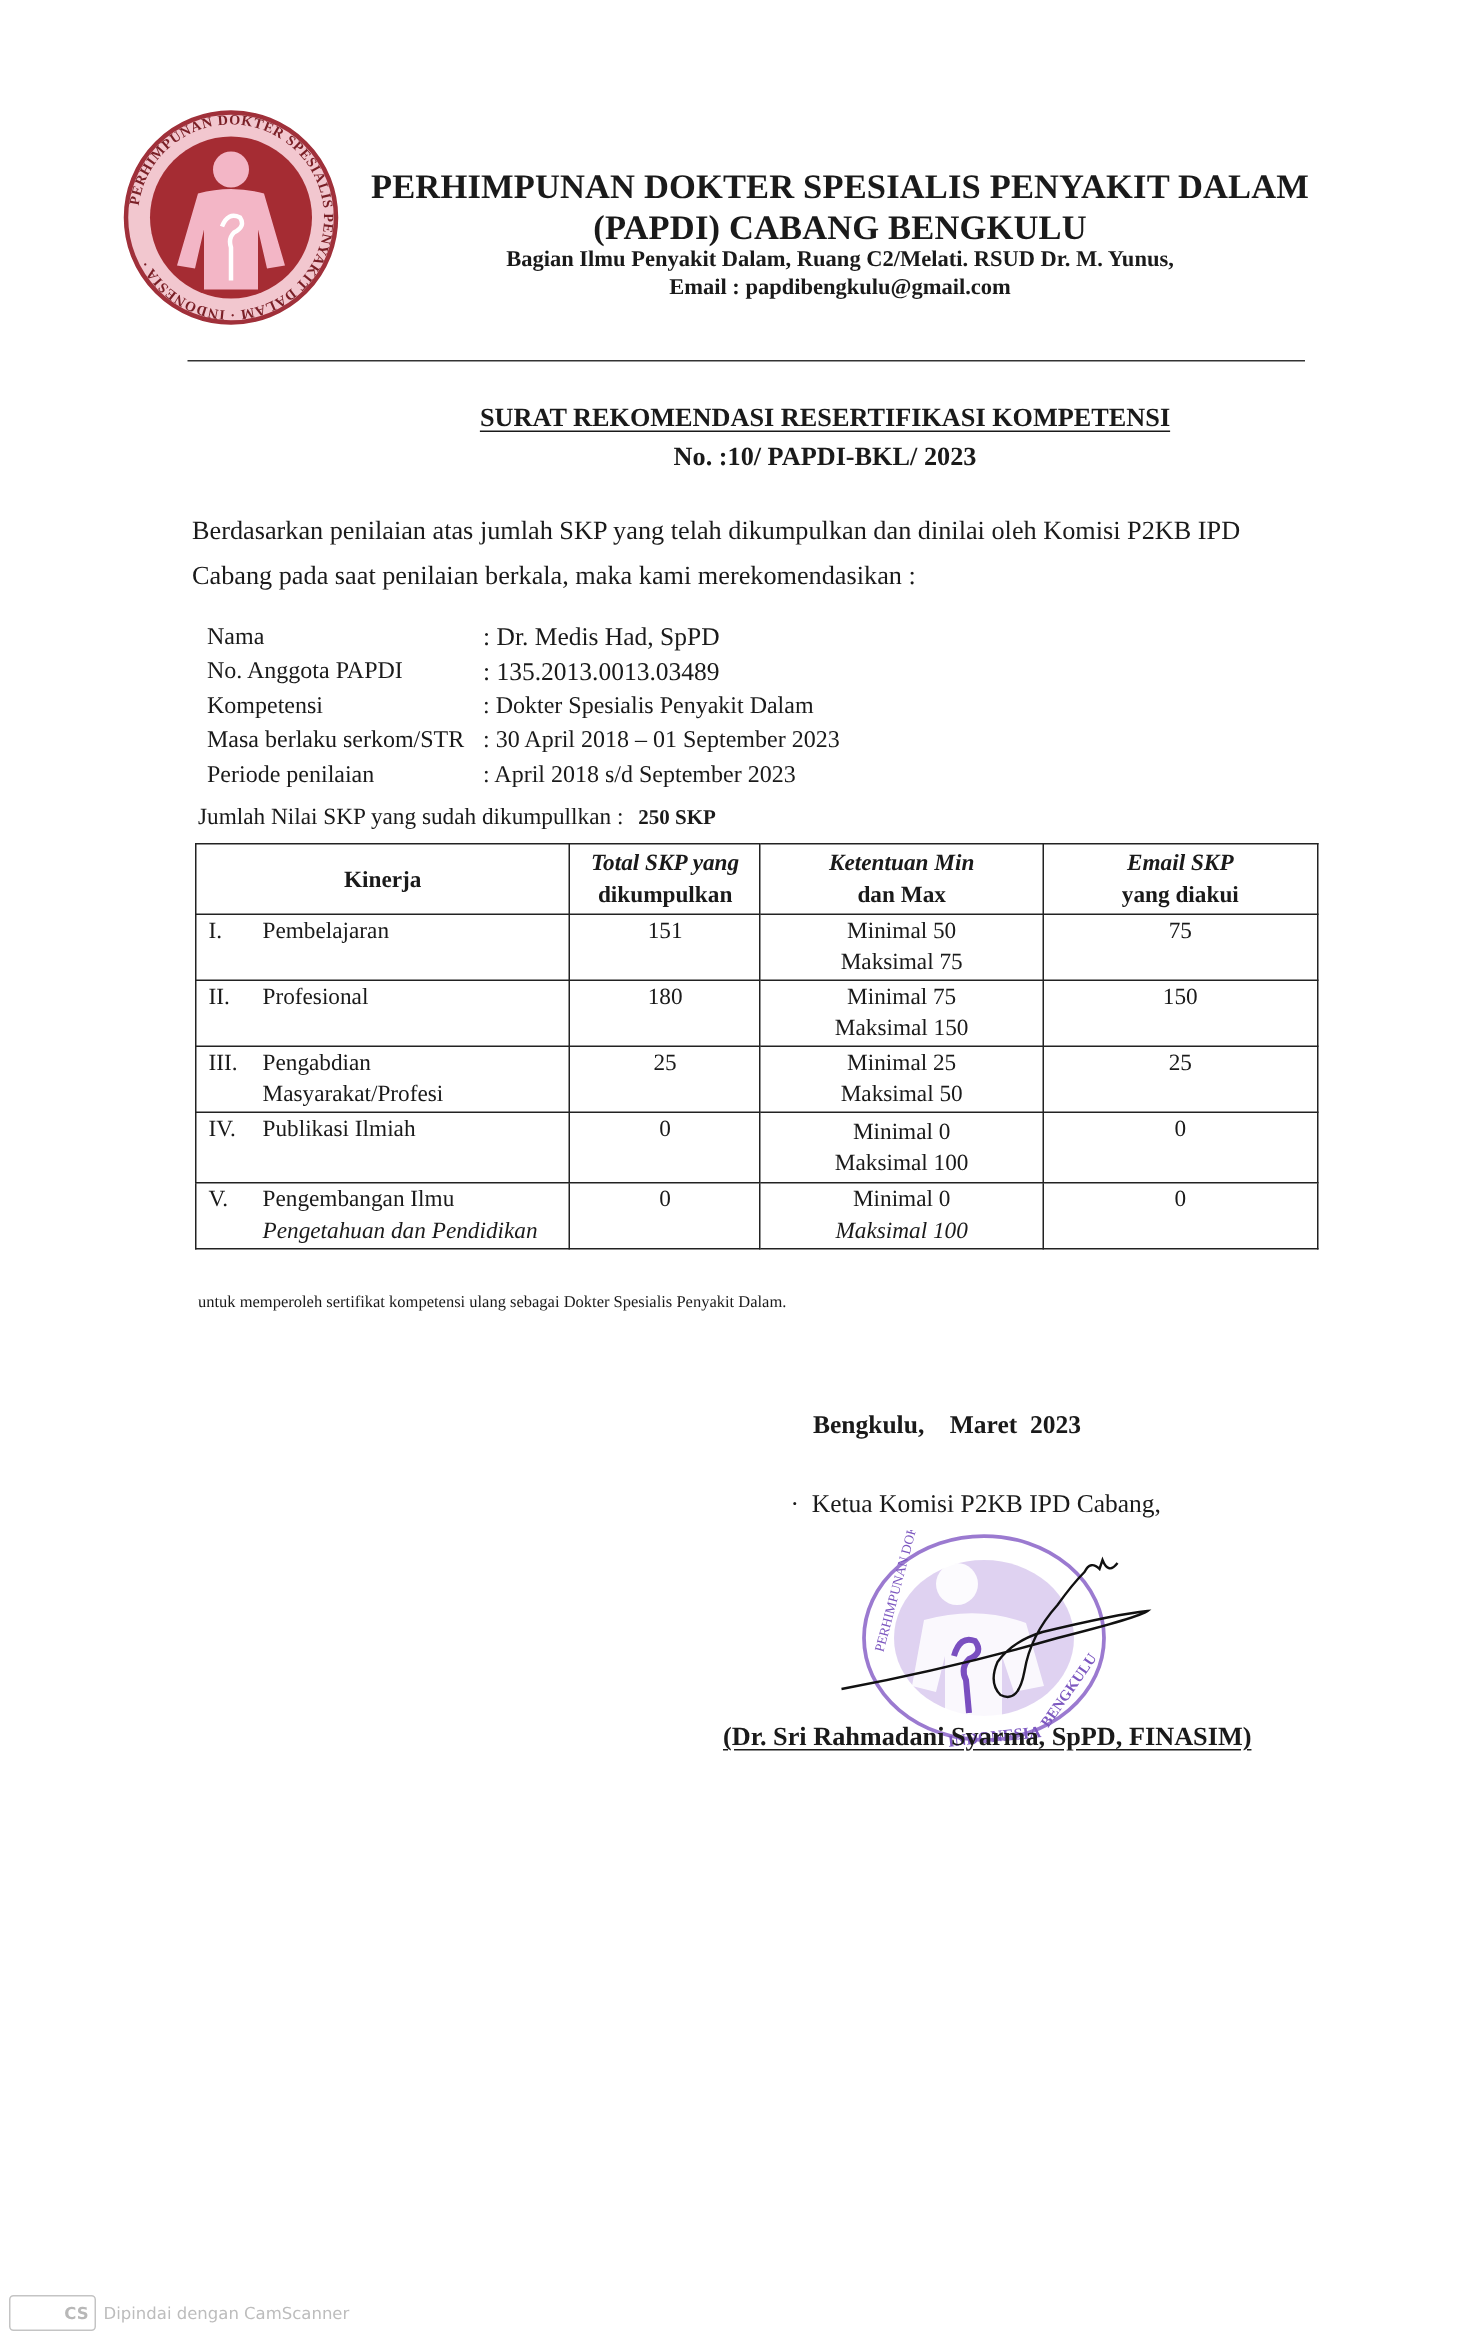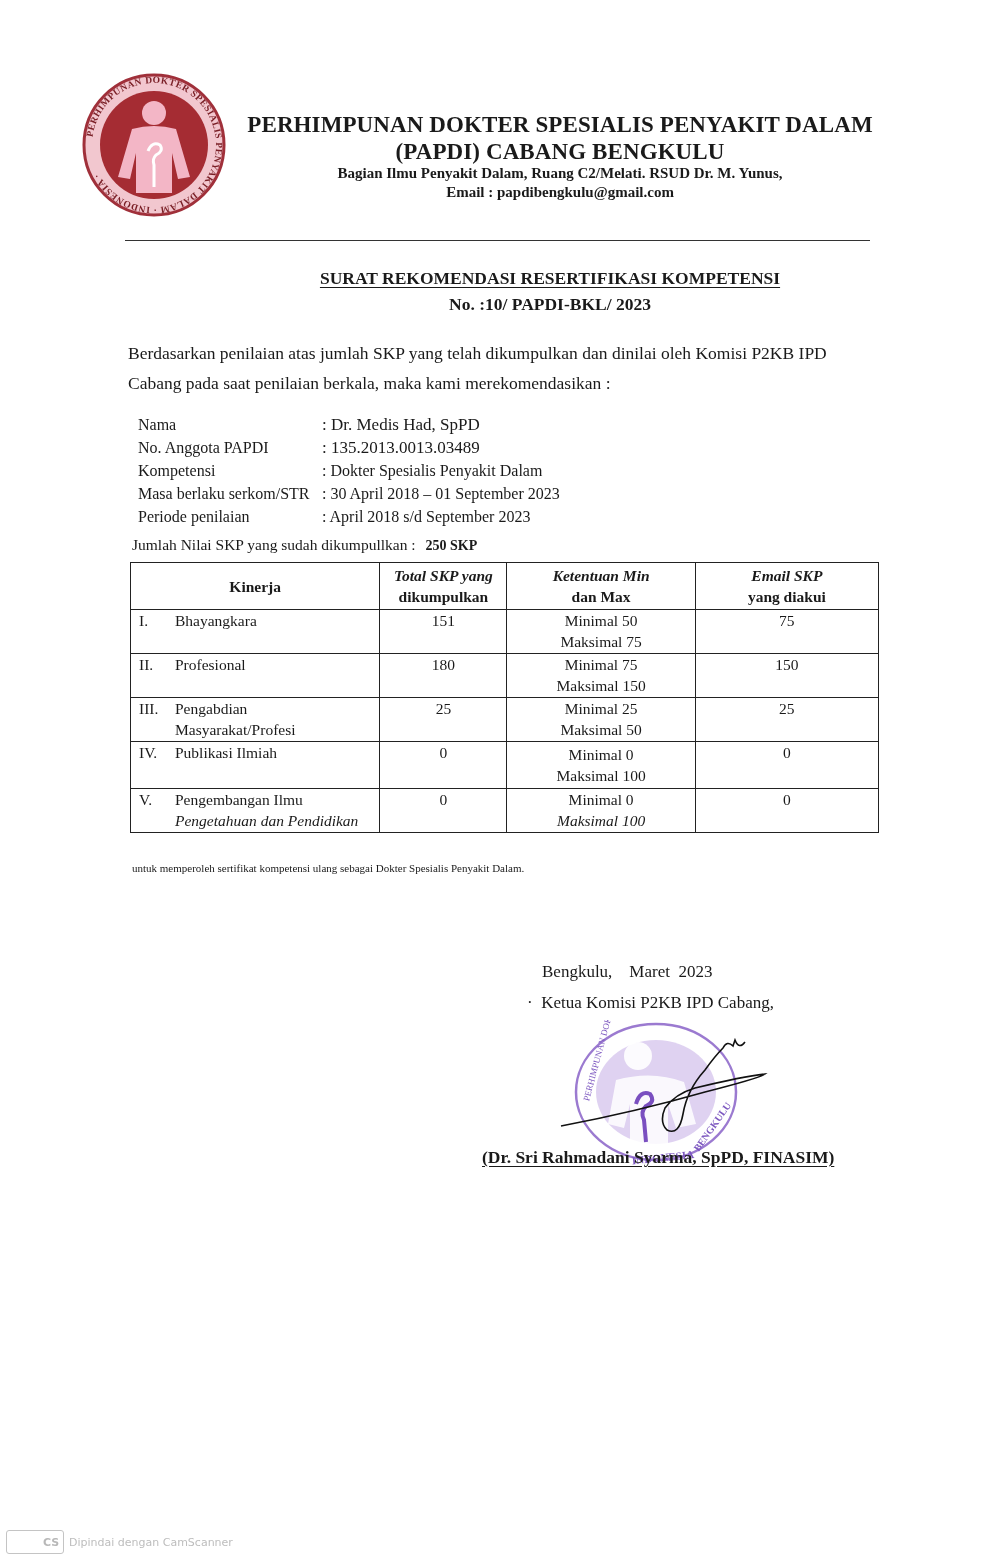--- a/index.html
+++ b/index.html
@@ -35,21 +35,21 @@
     .c-tot { width: 126px; text-align: center; }
     .c-min { width: 187px; text-align: center; }
     .c-ak { width: 182px; text-align: center; }
     .kin-wrap { display: flex; padding-left: 8px; }
     .kin-num { width: 36px; }
     .row-h { height: 44px; }
     .row-h2 { height: 47px; margin-left: 40px; }
     .i-text { font-style: italic; }
     .closing { left: 132px; top: 862px; font-size: 11px; }
     
-    .sig-place { left: 542px; top: 962px; font-size: 17px; }
+    .sig-place { left: 542px; top: 940px; font-size: 17px; font-weight: bold; }
     .sig-role { left: 527px; top: 993px; font-size: 17px; }
     .stamp { left: 572px; top: 1020px; width: 168px; height: 150px; }
     .signature { left: 555px; top: 1030px; width: 215px; height: 120px; }
     .sig-name { left: 482px; top: 1147px; font-size: 17.5px; font-weight: bold; text-decoration: underline; text-underline-offset: 3px; }
     
     .cs-mark { left: 6px; top: 1530px; display: flex; align-items: center; color: #bdbdbd; font-family: "DejaVu Sans", sans-serif; font-size: 11px; }
     .cs-box { width: 24px; height: 22px; border: 1.5px solid #c4c4c4; border-radius: 3px; font-weight: bold; font-size: 11px; display: flex; align-items: center; justify-content: center; margin-right: 5px; color: #b8b8b8; padding-left: 32px; }
   </style>
 </head>
 <body>
@@ -132,21 +132,21 @@
         <div style="font-style:normal">yang diakui</div>
       </th>
     </tr>
   </thead>
   <tbody>
     <tr class="row-h">
       <td class="c-kin">
         <div class="kin-wrap">
             <span class="kin-num">I.</span>
         <span>
-              <div>Bhayangkara</div>
+              <div>Pembelajaran</div>
             </span>
           </div>
       </td>
       <td class="c-tot">151</td>
       <td class="c-min">
           <div>Minimal 50</div>
           <div>Maksimal 75</div>
         </td>
       <td class="c-ak">75</td>
     </tr>

